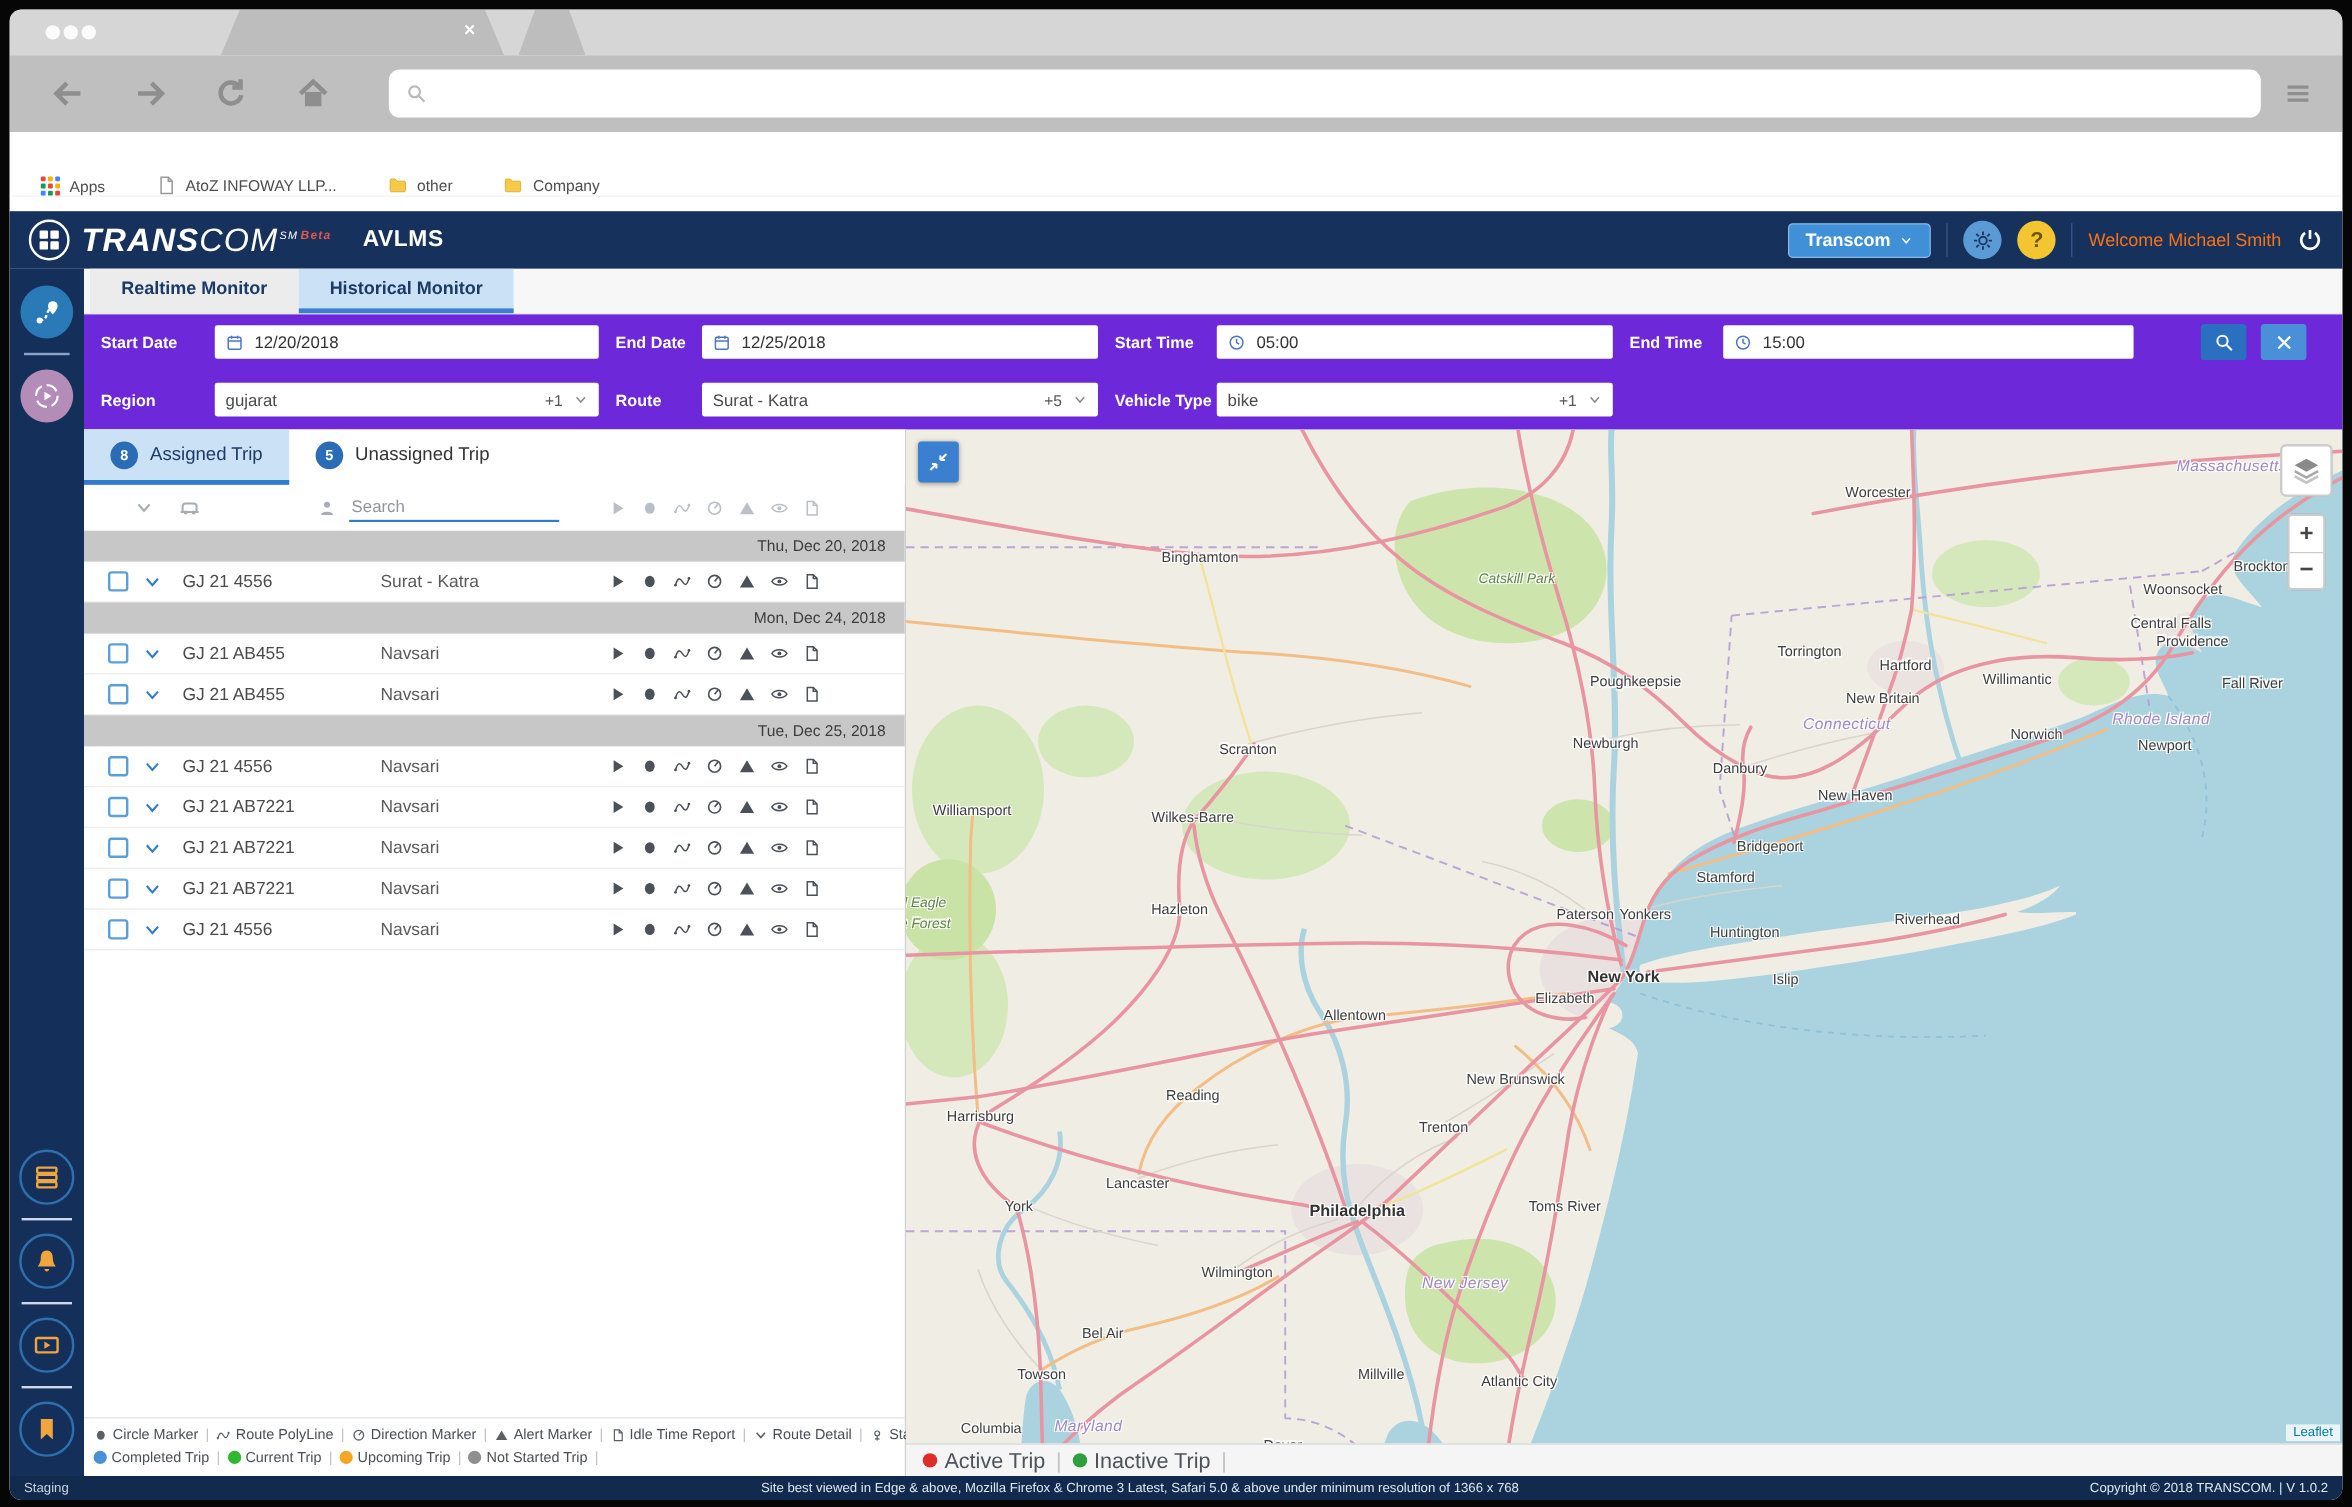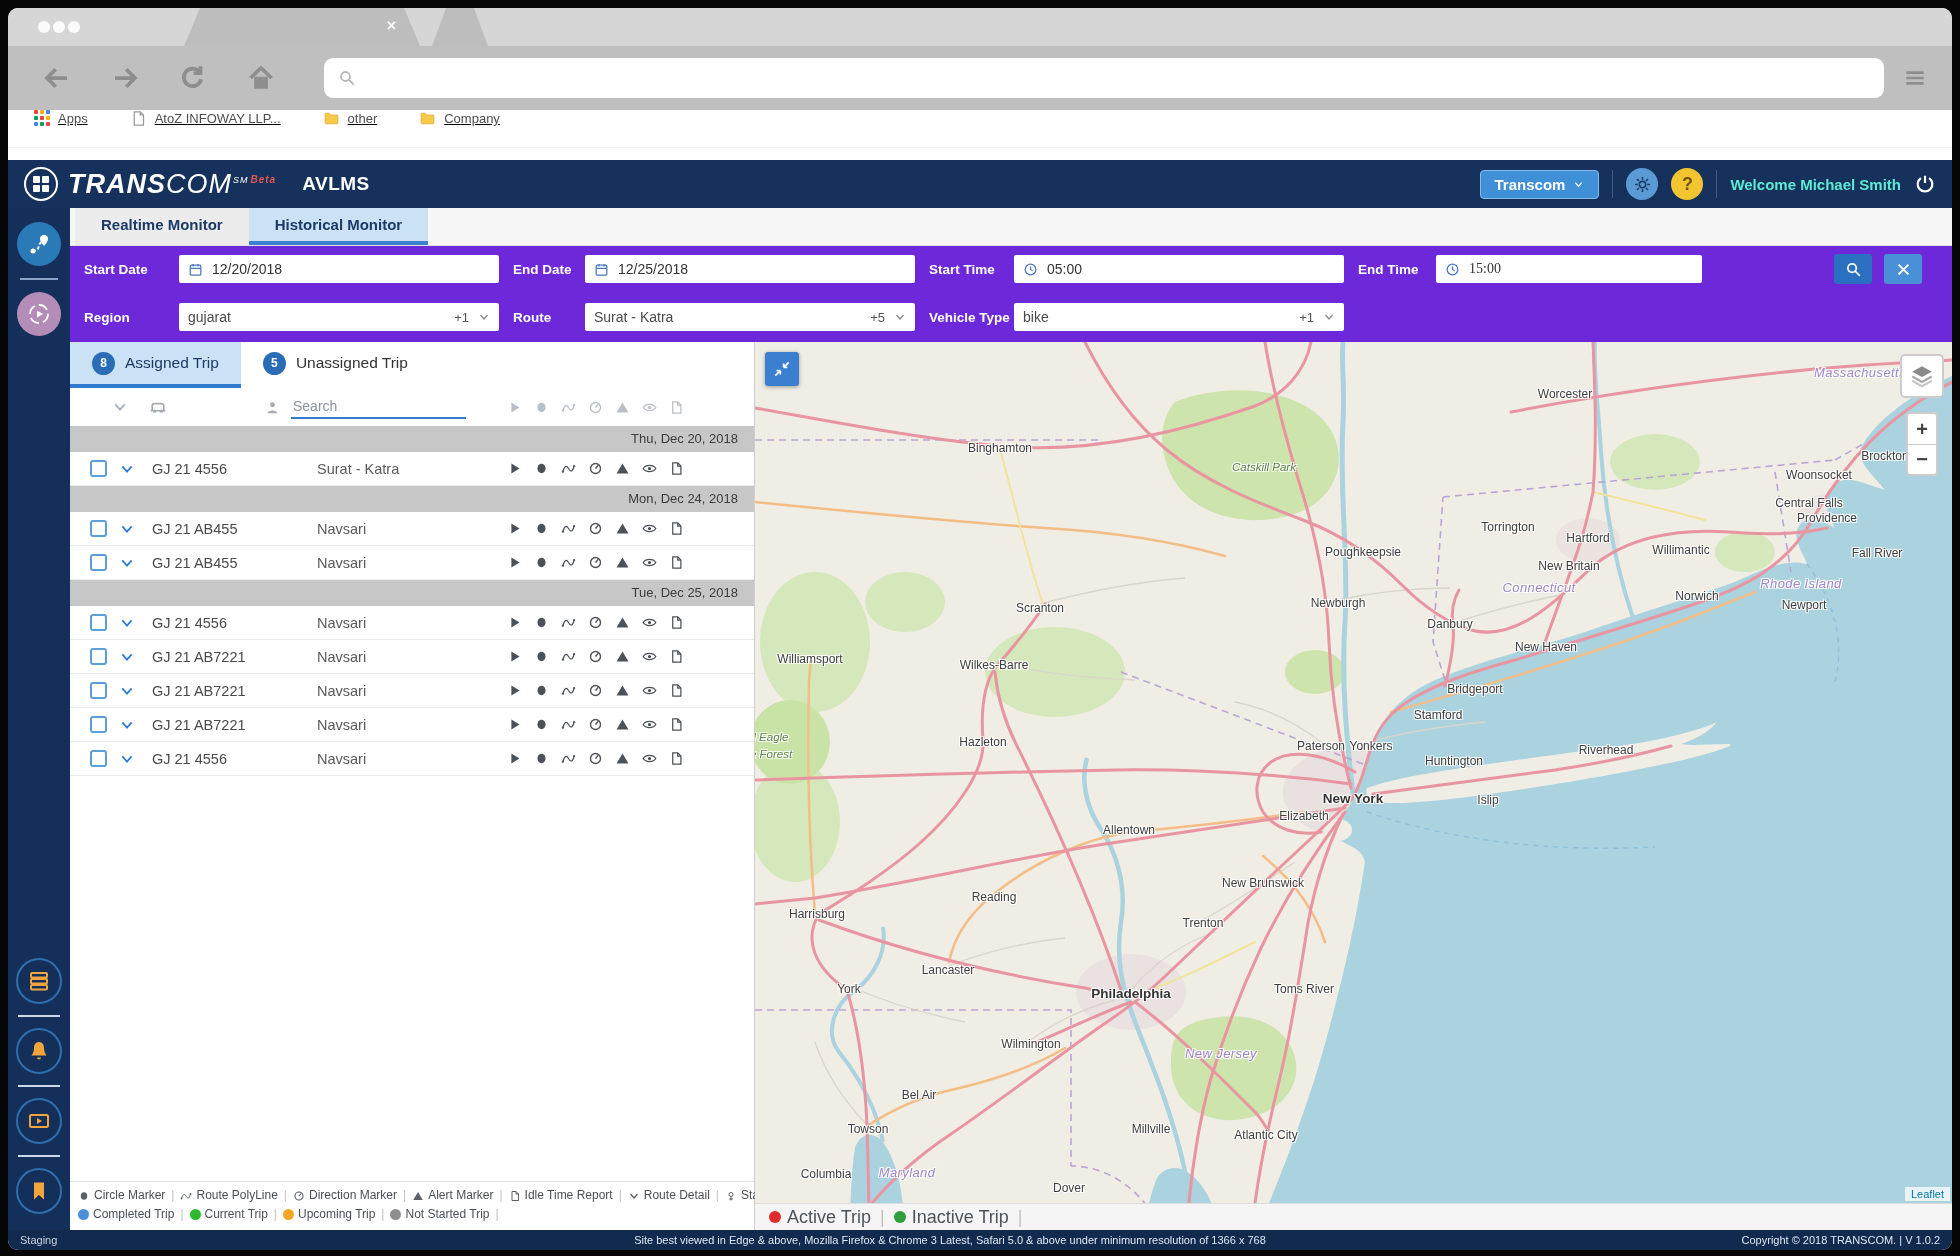--- a/index.html
+++ b/index.html
@@ -17,21 +17,21 @@
   .btab2 { position:absolute; left:424px; top:0; width:56px; height:38px; background:#bdbdbd; clip-path:polygon(14px 0, calc(100% - 14px) 0, 100% 100%, 0 100%); }
 
   .toolbar { height:64px; background:#bfbfbf; display:flex; align-items:center; padding:0 24px 0 34px; flex:none; }
   .navic { width:30px; height:30px; color:#8e8e8e; flex:none; }
   .navic + .navic { margin-left:38px; }
   .addressbar { flex:1; height:40px; background:#fff; border-radius:9px; margin:0 18px 0 48px; display:flex; align-items:center; padding:0 14px; }
   .addressbar .mag { width:18px; height:18px; color:#b9b9b9; flex:none; }
   .addressbar input { border:none; outline:none; flex:1; font-size:14px; margin-left:8px; font-family:"Liberation Sans",sans-serif; }
   .menuic { width:26px; height:26px; color:#8e8e8e; flex:none; }
 
-  .bookmarks { height:38px; background:#fff; display:flex; align-items:flex-start; padding-left:26px; flex:none; border-bottom:1px solid #f0f0f0;text-decoration:underline; }
+  .bookmarks { height:54px; background:#fff; display:flex; align-items:flex-end; padding-left:26px; flex:none; border-bottom:1px solid #f0f0f0; }
   .bm { display:flex; align-items:center; gap:8px; margin-right:42px; font-size:13px; color:#4d4d4d; }
   .bm .bmic { width:17px; height:17px; flex:none; }
   .apps-grid { width:16px; height:16px; display:grid; grid-template-columns:repeat(3,1fr); grid-template-rows:repeat(3,1fr); gap:1.5px; }
   .apps-grid i { border-radius:1px; }
 
   .page-gap { height:12px; background:#fff; flex:none; }
 
   
   .app-header { height:48px; background:#16325c; display:flex; align-items:center; padding:0 16px; flex:none; }
   .logo-circle { width:34px; height:34px; border:2px solid #fff; border-radius:50%; display:grid; place-items:center; flex:none; }
@@ -43,21 +43,21 @@
   .brand .beta { font-size:10px; color:#e2574c; font-weight:bold; margin-left:2px; vertical-align:super; }
   .appname { margin-left:26px; color:#fff; font-size:19px; font-weight:bold; letter-spacing:.5px; }
   .hdr-right { margin-left:auto; display:flex; align-items:center; gap:13px; }
   .org-btn { background:#4090d8; border:1px solid #8abbe8; border-radius:4px; color:#fff; font-size:15px; font-weight:bold; padding:5px 14px; display:flex; align-items:center; gap:8px; cursor:pointer; }
   .org-btn .cv { width:11px; height:11px; }
   .vdiv { width:1px; height:28px; background:#3c5d8e; }
   .circ-btn { width:32px; height:32px; border-radius:50%; display:grid; place-items:center; }
   .gear-btn { background:#5b9bd5; color:#1c3a66; }
   .gear-btn .ic { width:19px; height:19px; }
   .help-btn { background:#f3c530; color:#6e5410; font-size:18px; font-weight:bold; }
-  .welcome { color:#5eead4; font-size:15px; font-weight:bold; }
+  .welcome { color:#f97316; font-size:15px; font-weight:normal; }
   .power { width:22px; height:22px; color:#fff; }
 
   
   .app-body { flex:1; display:flex; min-height:0; }
   .sidebar { width:62px; background:#14305a; display:flex; flex-direction:column; align-items:center; padding:14px 0 16px; flex:none; }
   .sb-btn { width:44px; height:44px; border-radius:50%; display:grid; place-items:center; color:#fff; flex:none; cursor:pointer; }
   .sb-route { background:#2a7ab8; }
   .sb-replay { background:#b48cb8; }
   .sb-div { width:38px; height:2px; background:#8aa3c6; margin:12px 0; flex:none; }
   .sb-spacer { flex:1; }
@@ -69,21 +69,21 @@
 
   .monitor-tabs { height:38px; background:#f7f7f7; display:flex; padding-left:5px; flex:none; border-bottom:1px solid #e3e3e3; }
   .mtab { padding:0 26px; display:flex; align-items:center; font-size:15px; font-weight:bold; color:#1c3a66; background:#ececec; border-bottom:4px solid transparent; cursor:pointer; }
   .mtab.active { background:#cbe2f6; border-bottom-color:#3a7fd0; }
 
   .filterbar { background:#6d28d9; padding:9px 30px 11px 14px; display:flex; flex-direction:column; gap:20px; flex:none; }
   .frow { display:flex; align-items:center; height:28px; }
   .flabel { color:#fff; font-weight:bold; font-size:13.5px; flex:none; }
   .fl1 { width:95px; } .fl2 { width:72px; margin-left:14px; } .fl3 { width:85px; margin-left:14px; } .fl4 { width:78px; margin-left:14px; }
   .fbox { height:28px; background:#fff; border-radius:2px; display:flex; align-items:center; padding:0 9px; gap:9px; font-size:14px; color:#333; flex:none; }
-  .fb1 { width:320px; } .fb2 { width:330px; } .fb3 { width:330px; } .fb4 { width:266px;font-family:Liberation Serif, serif; }
+  .fb1 { width:320px; } .fb2 { width:330px; } .fb3 { width:330px; } .fb4 { width:342px; }
   .fbox .fic { width:15px; height:15px; color:#4a77c4; flex:none; }
   .fbox .extra { margin-left:auto; color:#555; font-size:13px; }
   .fbox .cv { width:12px; height:12px; color:#8a8a8a; flex:none; }
   .fsel { color:#4a4a4a; }
   .fbtns { margin-left:auto; display:flex; gap:12px; }
   .fbtn { width:38px; height:30px; border-radius:3px; display:grid; place-items:center; color:#fff; cursor:pointer; }
   .fbtn.search { background:#2a6fc0; } .fbtn.close { background:#4a90d9; }
   .fbtn .ic { width:17px; height:17px; }
 
   .content { flex:1; display:flex; min-height:0; }

